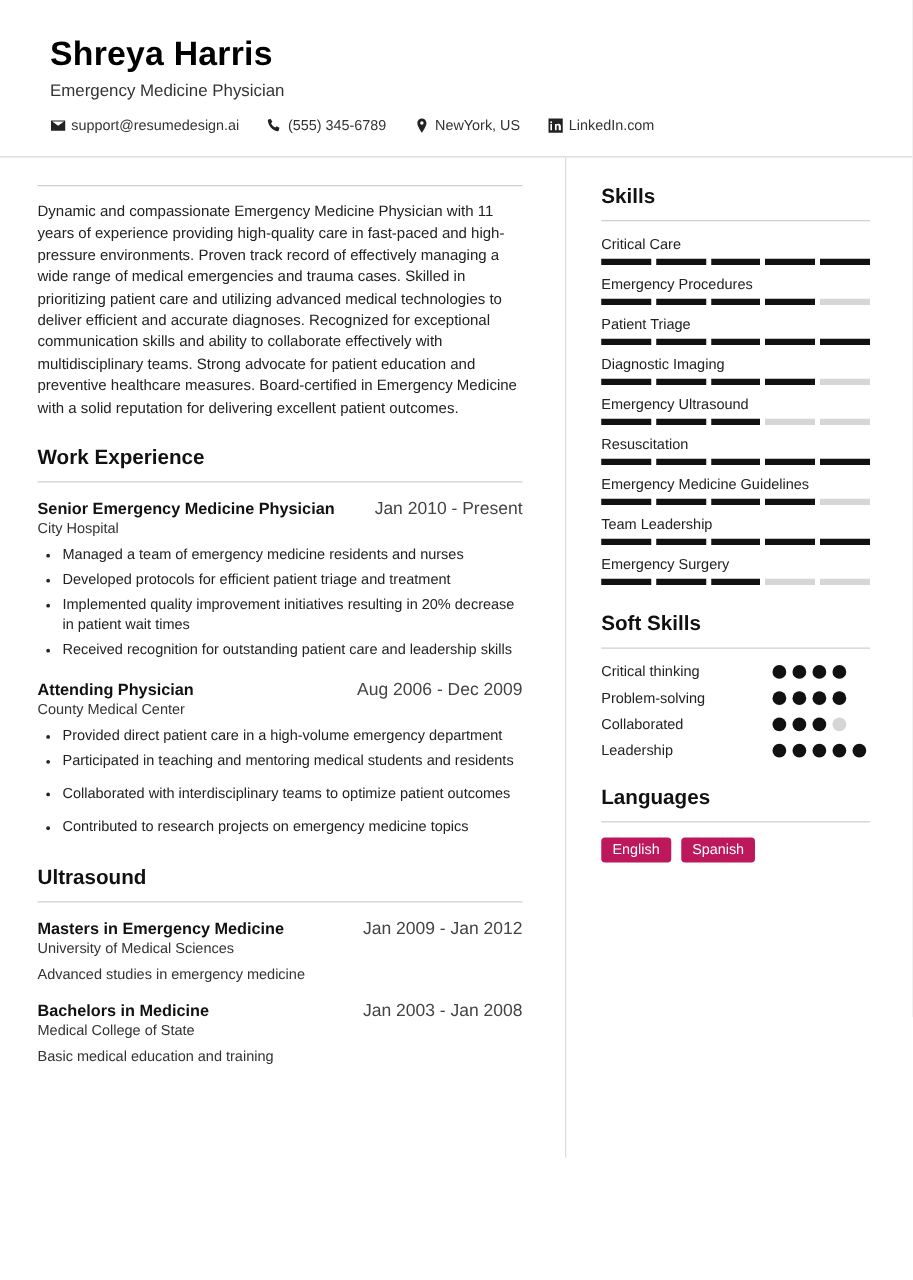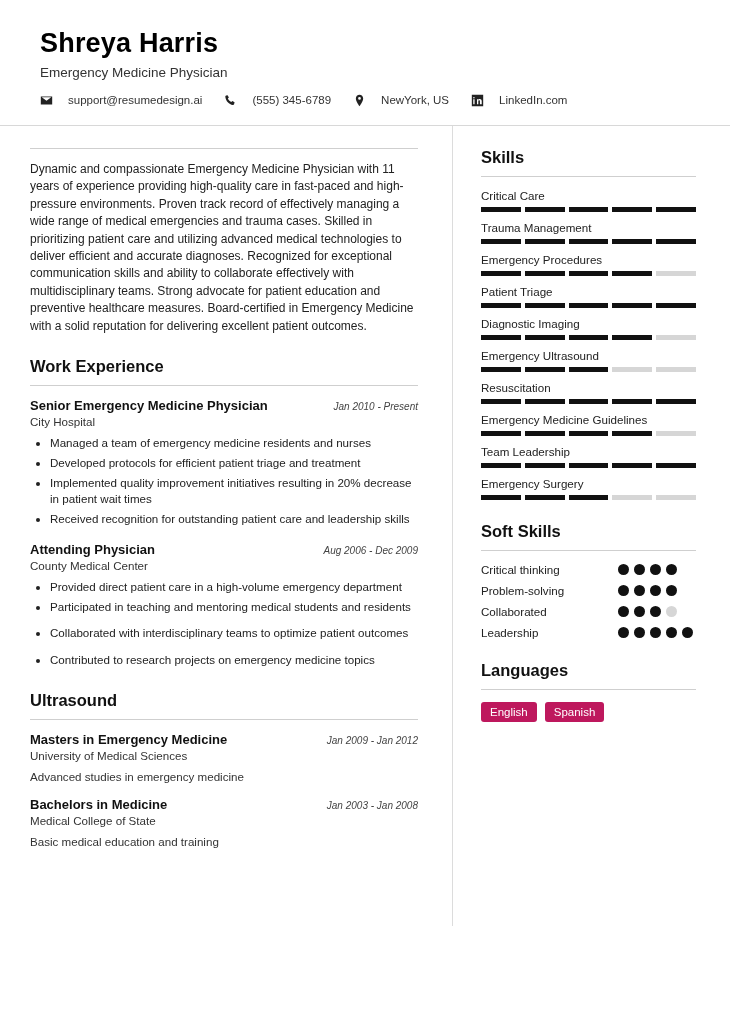--- a/index.html
+++ b/index.html
@@ -40,22 +40,22 @@
   .contact-row {
     display: flex;
     flex-wrap: wrap;
     align-items: center;
     gap: 22px;
     font-size: 11.5px;
     color: #333;
   }
   .contact-item {
     display: flex;
-    align-items: flex-start;
-    gap: 15px;
+    align-items: center;
+    gap: 4px;
     white-space: nowrap;
   }
   .contact-item svg { display: block; }
 
   
   .body {
     display: flex;
     align-items: stretch;
     height: 800px;
   }
@@ -97,24 +97,23 @@
     justify-content: space-between;
     align-items: baseline;
     gap: 10px;
   }
   .entry-title {
     font-size: 13px;
     font-weight: bold;
     color: #111;
   }
   .entry-date {
-    font-size: 10px;
+    font-size: 14px;
     color: #444;
     white-space: nowrap;
-    font-style: italic;
   }
   .entry-sub {
     font-size: 11.6px;
     color: #333;
     margin-top: 2px;
   }
   .entry-extra {
     font-size: 11.6px;
     color: #333;
     margin-top: 8px;
@@ -315,30 +314,20 @@
               <div class="skill-name">Critical Care</div>
               <div class="skill-bar">
                 <div class="seg on"></div>
                 <div class="seg on"></div>
                 <div class="seg on"></div>
                 <div class="seg on"></div>
                 <div class="seg on"></div>
               </div>
             </div>
             <div class="skill">
-              <div class="skill-name">Trauma Management</div>
-              <div class="skill-bar">
-                <div class="seg on"></div>
-                <div class="seg on"></div>
-                <div class="seg on"></div>
-                <div class="seg on"></div>
-                <div class="seg on"></div>
-              </div>
-            </div>
-            <div class="skill">
               <div class="skill-name">Emergency Procedures</div>
               <div class="skill-bar">
                 <div class="seg on"></div>
                 <div class="seg on"></div>
                 <div class="seg on"></div>
                 <div class="seg on"></div>
                 <div class="seg"></div>
               </div>
             </div>
             <div class="skill">

